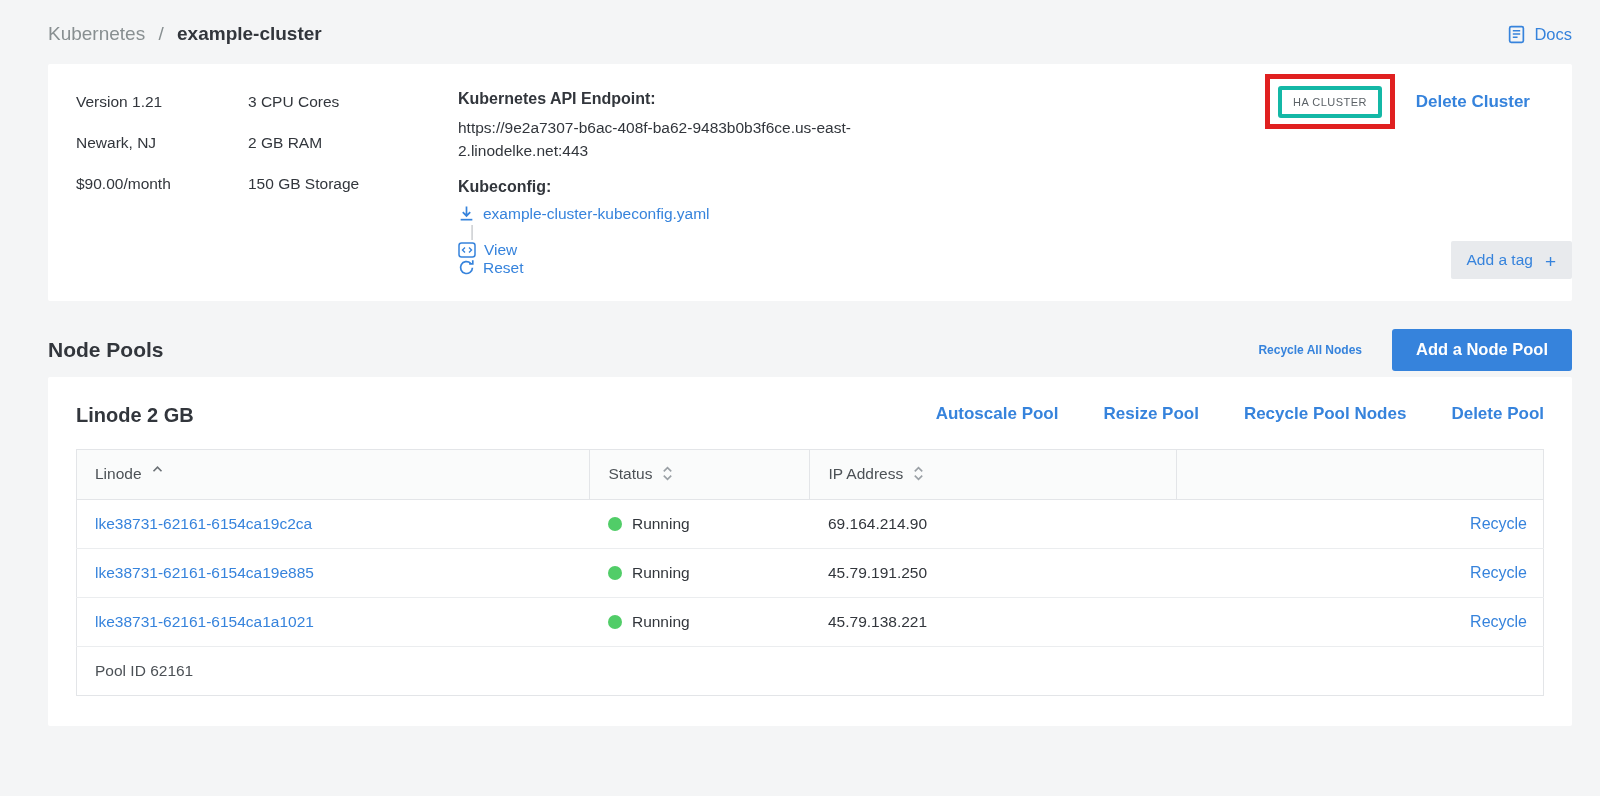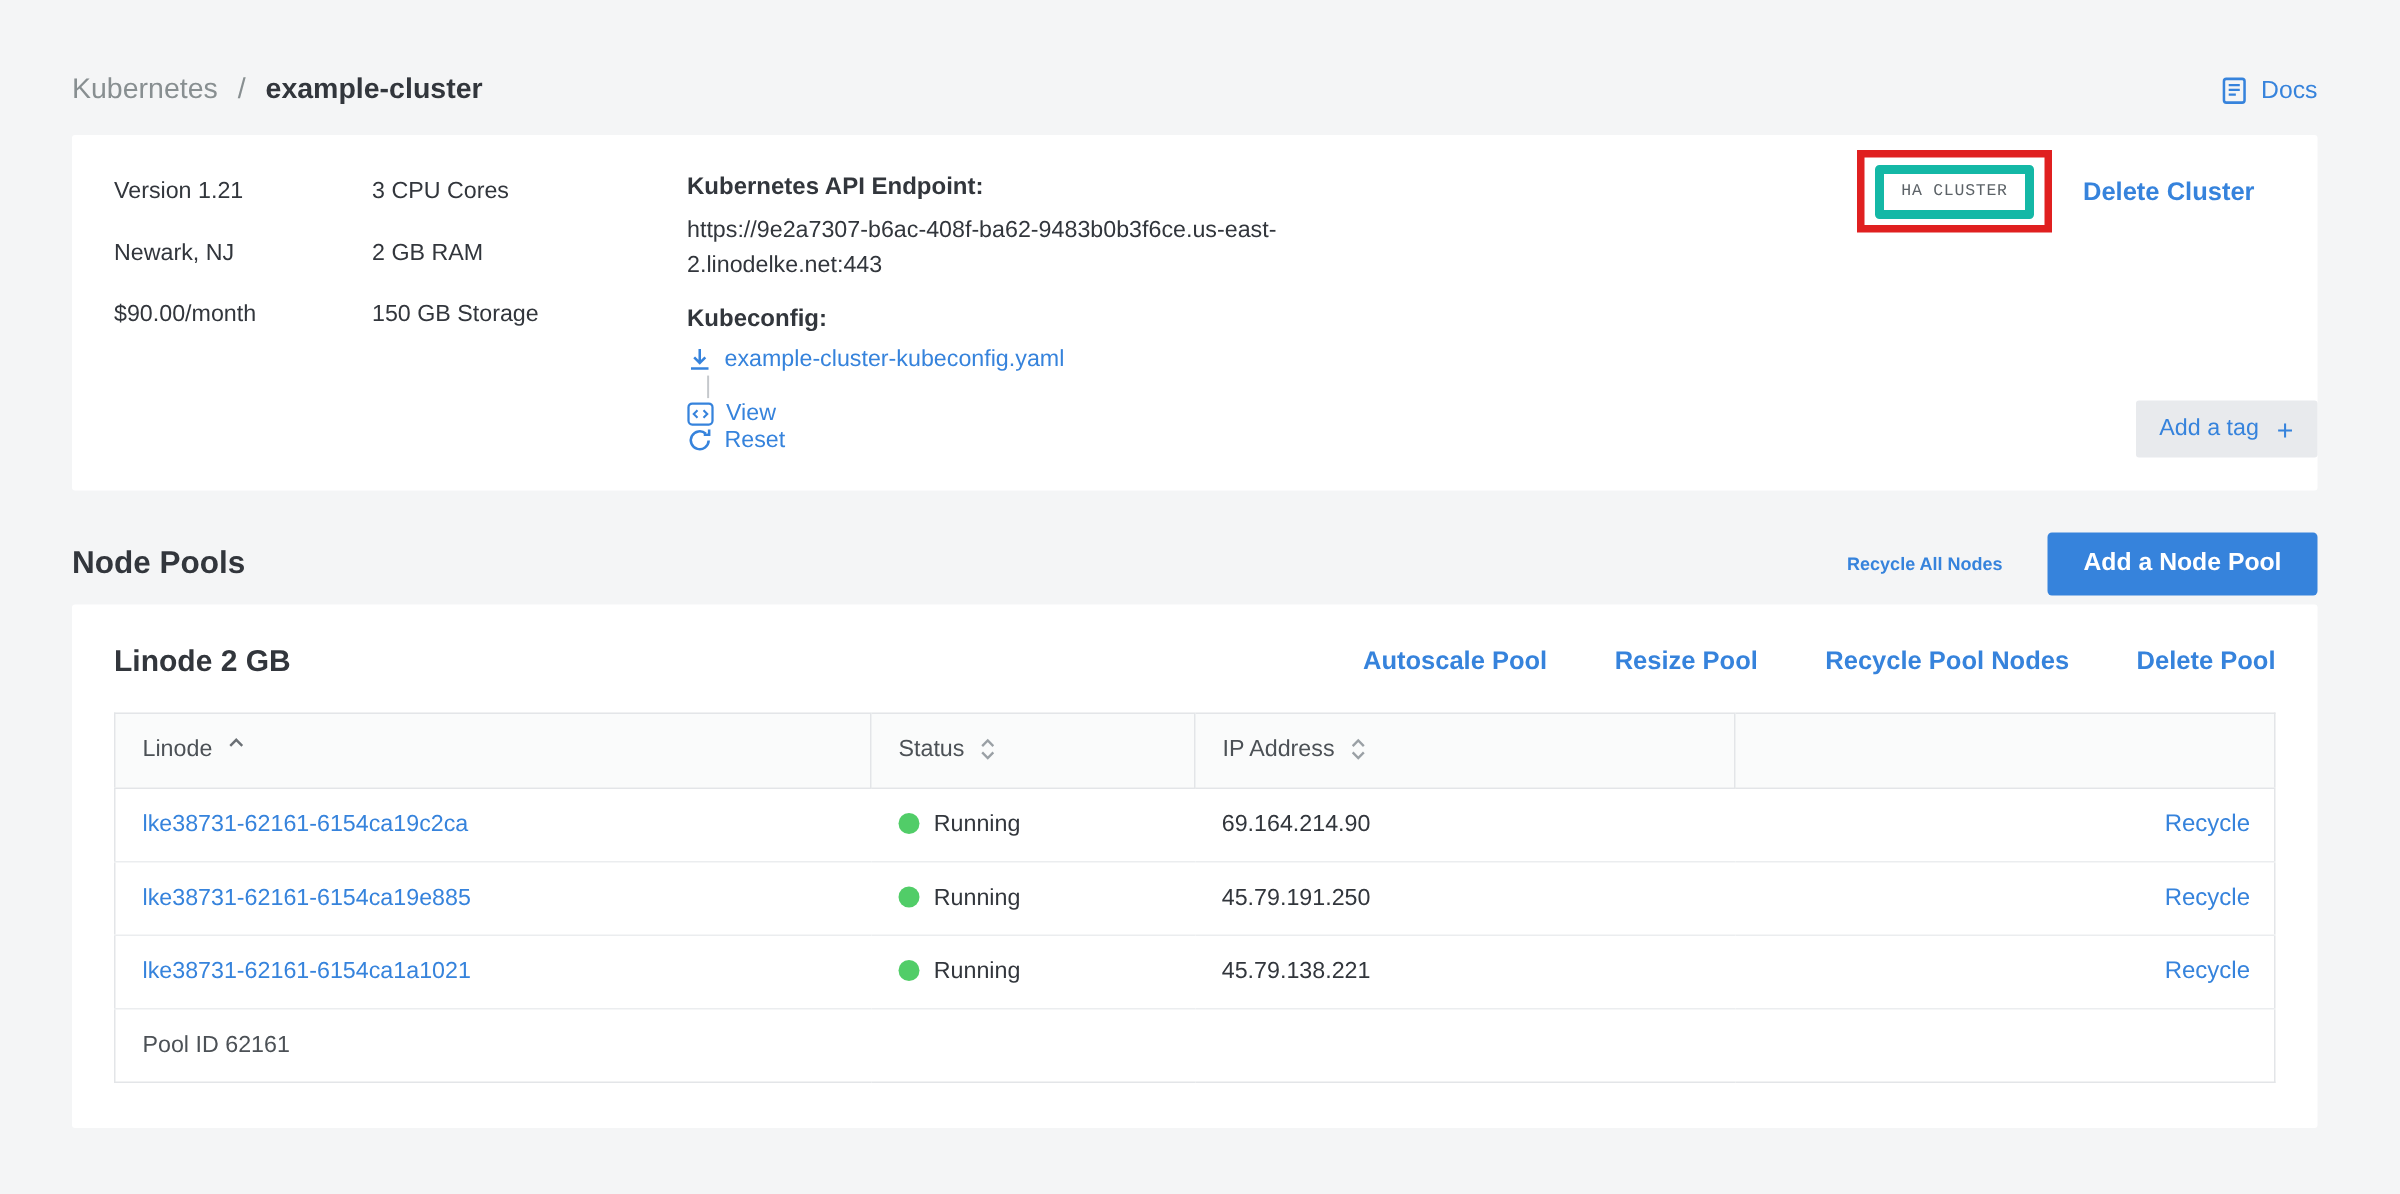--- a/index.html
+++ b/index.html
@@ -4,21 +4,21 @@
 <style>
   * { box-sizing: border-box; margin: 0; padding: 0; }
   html, body { width: 1600px; height: 796px; }
   body {
     background: #f4f5f6;
     font-family: "Liberation Sans", sans-serif;
     color: #32363c;
     overflow: hidden;
   }
   a { text-decoration: none; cursor: pointer; }
-  .page { padding: 16px 55px 0 48px; margin-top: 26px; }
+  .page { padding: 16px 28px 0 48px; }
 
   
   .topbar { display: flex; align-items: center; justify-content: space-between; height: 36px; }
   .breadcrumb { font-size: 19px; color: #888f91; }
   .breadcrumb .crumb-link { color: #888f91; }
   .breadcrumb .sep { margin: 0 8px; color: #888f91; }
   .breadcrumb .current { color: #32363c; font-weight: 700; }
   .docs-link { display: flex; align-items: center; gap: 8px; color: #3683dc; font-size: 16.5px; }
   .docs-link svg { display: block; }
 
@@ -38,22 +38,22 @@
   .kube-row a { display: flex; align-items: center; gap: 8px; color: #3683dc; font-size: 15.5px; }
   .kube-row .pipe { color: #c5c8cc; margin: 0 12px; font-size: 16px; }
   .kube-row .gap { width: 22px; }
   .kube-row svg { display: block; }
 
   .annotation {
     position: absolute; top: 10px; right: 177px; width: 130px; height: 55px;
     border: 5px solid #e02020; display: flex; align-items: center; justify-content: center;
   }
   .ha-chip {
-    border: 6px solid #14b8a6; border-radius: 3px; background: #fff;
-    padding: 6px 11px; font-size: 11px; letter-spacing: 0.5px; color: #5c6267; white-space: nowrap; font-family: Liberation Mono, monospace;
+    border: 4px solid #14b8a6; border-radius: 3px; background: #fff;
+    padding: 6px 11px; font-size: 11px; letter-spacing: 0.5px; color: #5c6267; white-space: nowrap;
   }
   .delete-cluster { position: absolute; top: 28px; right: 42px; color: #3683dc; font-weight: 700; font-size: 17px; }
   .add-tag {
     position: absolute; right: 0; bottom: 22px;
     background: #e8eaed; border: none; color: #3683dc;
     font-family: inherit; font-size: 15.5px; padding: 10px 16px;
     display: flex; align-items: flex-end; gap: 12px; cursor: pointer; border-radius: 2px;
   }
   .add-tag .plus { font-size: 19px; line-height: 14px; }
 
@@ -63,21 +63,21 @@
   .pools-right { display: flex; align-items: center; gap: 30px; }
   .recycle-all { color: #3683dc; font-weight: 700; font-size: 12px; }
   .add-pool-btn {
     background: #3683dc; color: #fff; border: none; border-radius: 3px;
     font-family: inherit; font-weight: 700; font-size: 16.5px;
     height: 42px; padding: 0 24px; cursor: pointer;
   }
 
   
   .pool { margin-top: 6px; padding: 27px 28px 30px; }
-  .pool-head { display: flex; align-items: center; justify-content: space-between; }
+  .pool-head { display: flex; align-items: flex-start; justify-content: space-between; }
   .pool-head h3 { font-size: 20px; font-weight: 700; }
   .pool-actions { display: flex; gap: 45px; }
   .pool-actions a { color: #3683dc; font-weight: 700; font-size: 17px; }
 
   table { width: 100%; border-collapse: collapse; margin-top: 22px; border: 1px solid #e3e5e8; font-size: 15.5px; }
   thead th {
     background: #fafbfb; height: 50px; text-align: left; font-weight: 400; color: #4c5156;
     padding-left: 18px; border-right: 1px solid #e3e5e8; border-bottom: 1px solid #e3e5e8;
   }
   thead th:last-child { border-right: none; }

